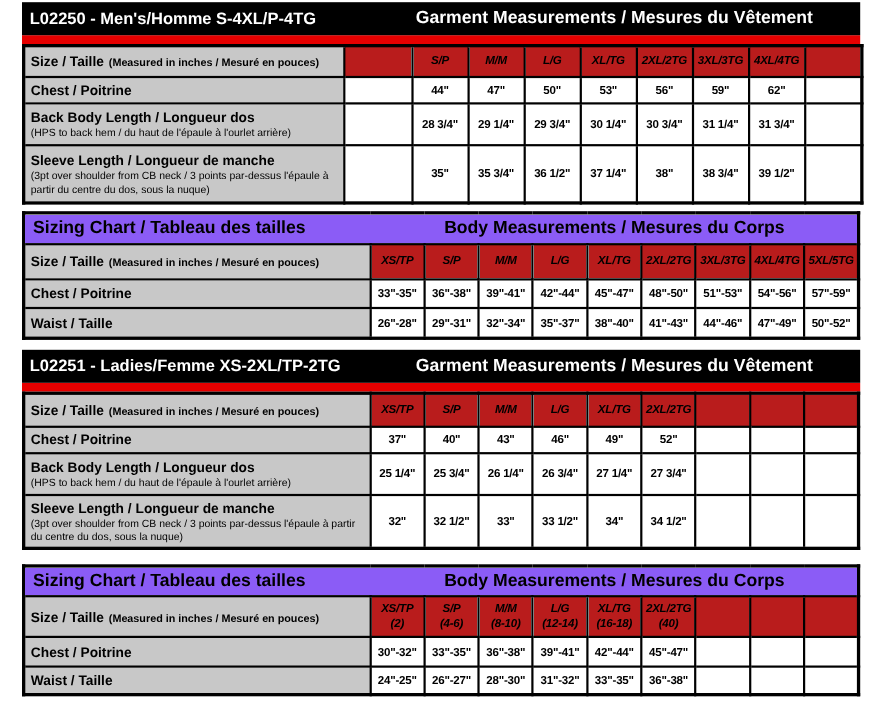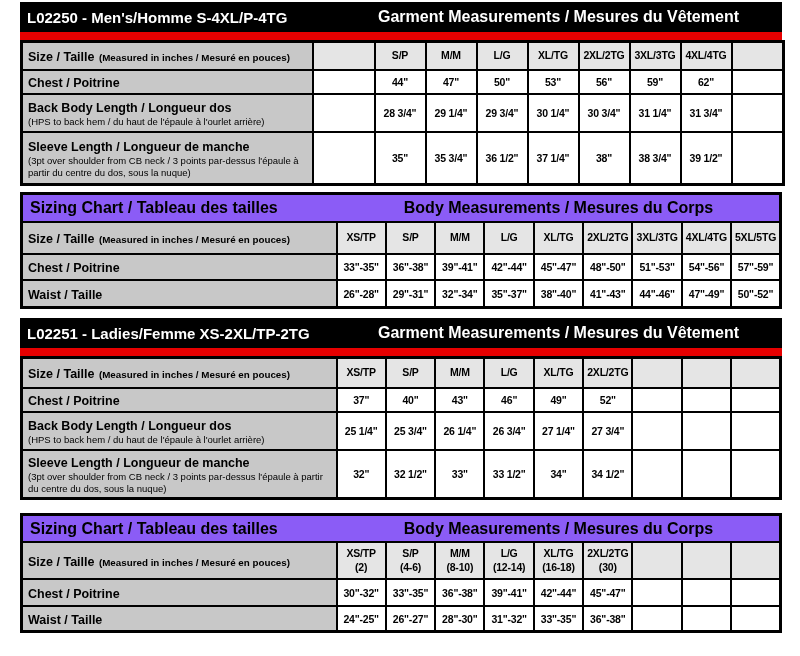--- a/index.html
+++ b/index.html
@@ -11,21 +11,21 @@
   .band .bl{position:absolute;left:7px;top:50%;transform:translateY(-50%);font-size:15px;font-weight:bold;white-space:nowrap;}
   .band .br{position:absolute;left:315px;right:0;top:50%;transform:translateY(-50%);text-align:center;font-size:16px;font-weight:bold;white-space:nowrap;}
   .redbar{height:8px;background:#e60000;}
 
   table.g{border-collapse:collapse;table-layout:fixed;width:762px;border:3px solid #000;}
   table.g td{border:2px solid #000;vertical-align:middle;overflow:hidden;}
   td.lb{background:#c8c8c8;padding:1px 5px;}
   td.lb .main{font-weight:bold;font-size:12.5px;line-height:1.2;text-align:center;}
   td.lb .inote{font-size:9.8px;font-weight:bold;}
   td.lb .snote{display:block;font-size:9.5px;font-weight:normal;line-height:1.25;}
-  td.h{background:#e5e5e5;text-align:center;font-weight:bold;font-size:10.5px;padding:0 1px;letter-spacing:-0.2px;line-height:1.25;}
+  td.h{background:#b91c1c;text-align:center;font-weight:bold;font-size:10.5px;padding:0 1px;letter-spacing:-0.2px;line-height:1.25;font-style:italic;}
   td.v{background:#fff;text-align:center;font-weight:bold;font-size:10.5px;padding:0 1px;white-space:nowrap;letter-spacing:-0.2px;}
   td.ttl{background:#8b5cf6;position:relative;padding:0;}
   .ttl .tl{position:absolute;left:7px;top:50%;transform:translateY(-50%);font-size:16px;font-weight:bold;white-space:nowrap;}
   .ttl .tr2{position:absolute;left:315px;right:0;top:50%;transform:translateY(-50%);text-align:center;font-size:16px;font-weight:bold;white-space:nowrap;}
 
   .mb6{margin-bottom:6px;}  .mb9{margin-bottom:9px;}  .mb13{margin-bottom:13px;}
   .rh24 td{height:24px;} .rh20 td{height:20px;} .rh34 td{height:34px;} .rh48 td{height:48px;}
   .rh26 td{height:26px;} .rh28 td{height:28px;} .rh22 td{height:22px;} .rh23 td{height:23px;}
   .rh44 td{height:44px;} .rh33 td{height:33px;} .rh25 td{height:25px;} .rh21 td{height:21px;}
 </style>
@@ -275,21 +275,21 @@
       <td class="h">
               <div>L/G</div>
               <div>(12-14)</div>
             </td>
       <td class="h">
               <div>XL/TG</div>
               <div>(16-18)</div>
             </td>
       <td class="h">
               <div>2XL/2TG</div>
-              <div>(30)</div>
+              <div>(40)</div>
             </td>
       <td class="h">
               <div></div>
               <div></div>
             </td>
       <td class="h">
               <div></div>
               <div></div>
             </td>
       <td class="h">

